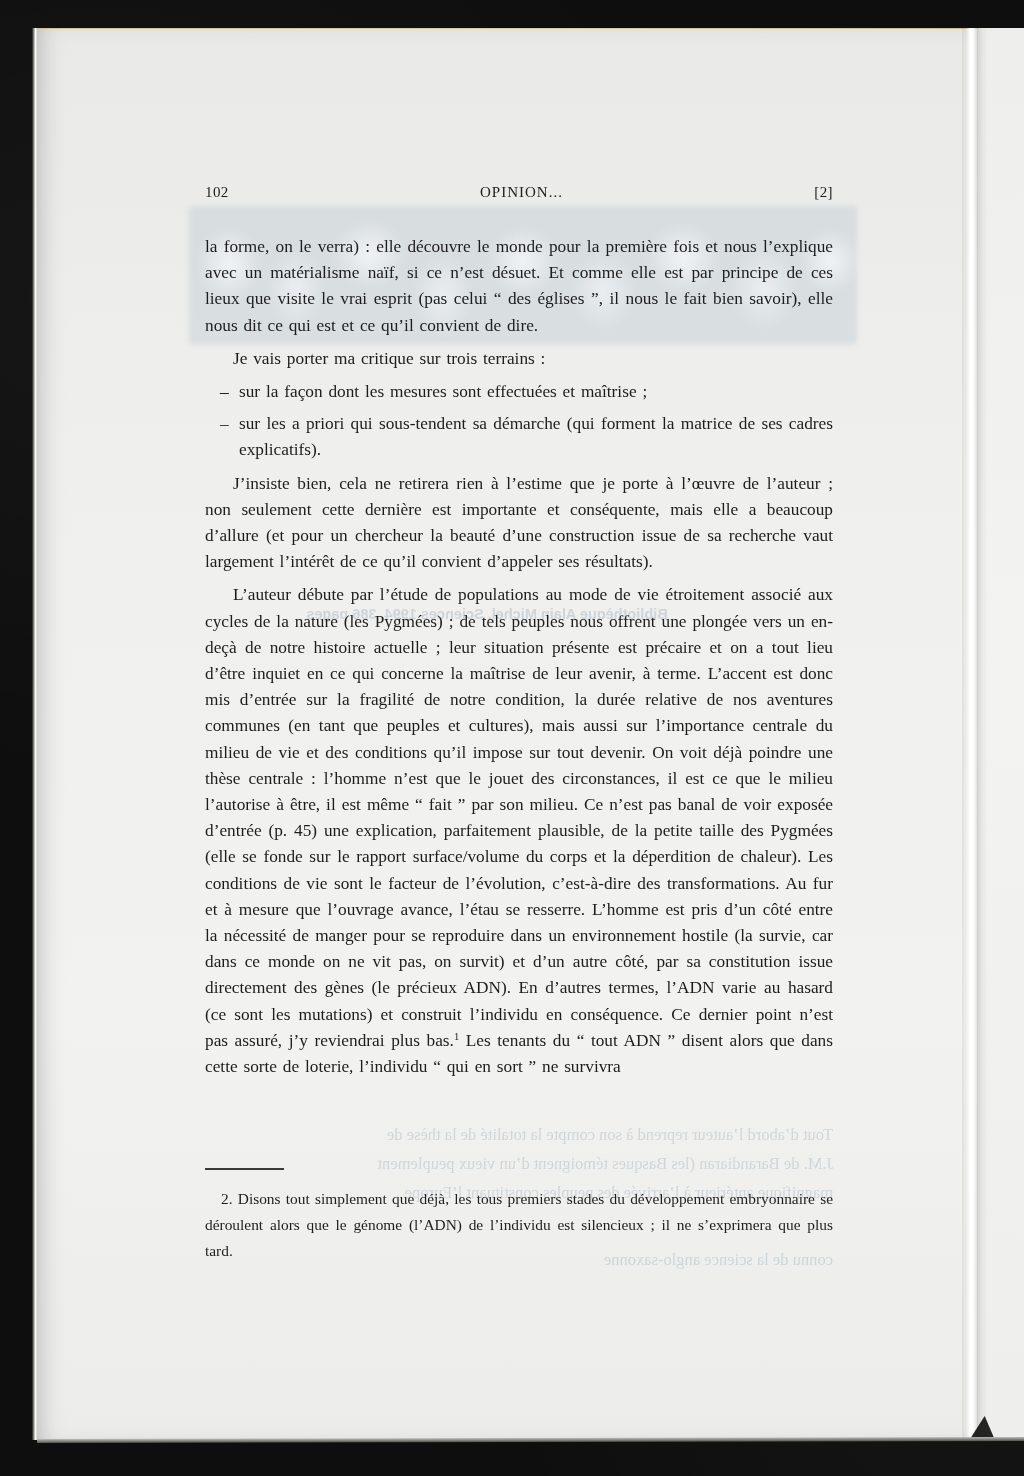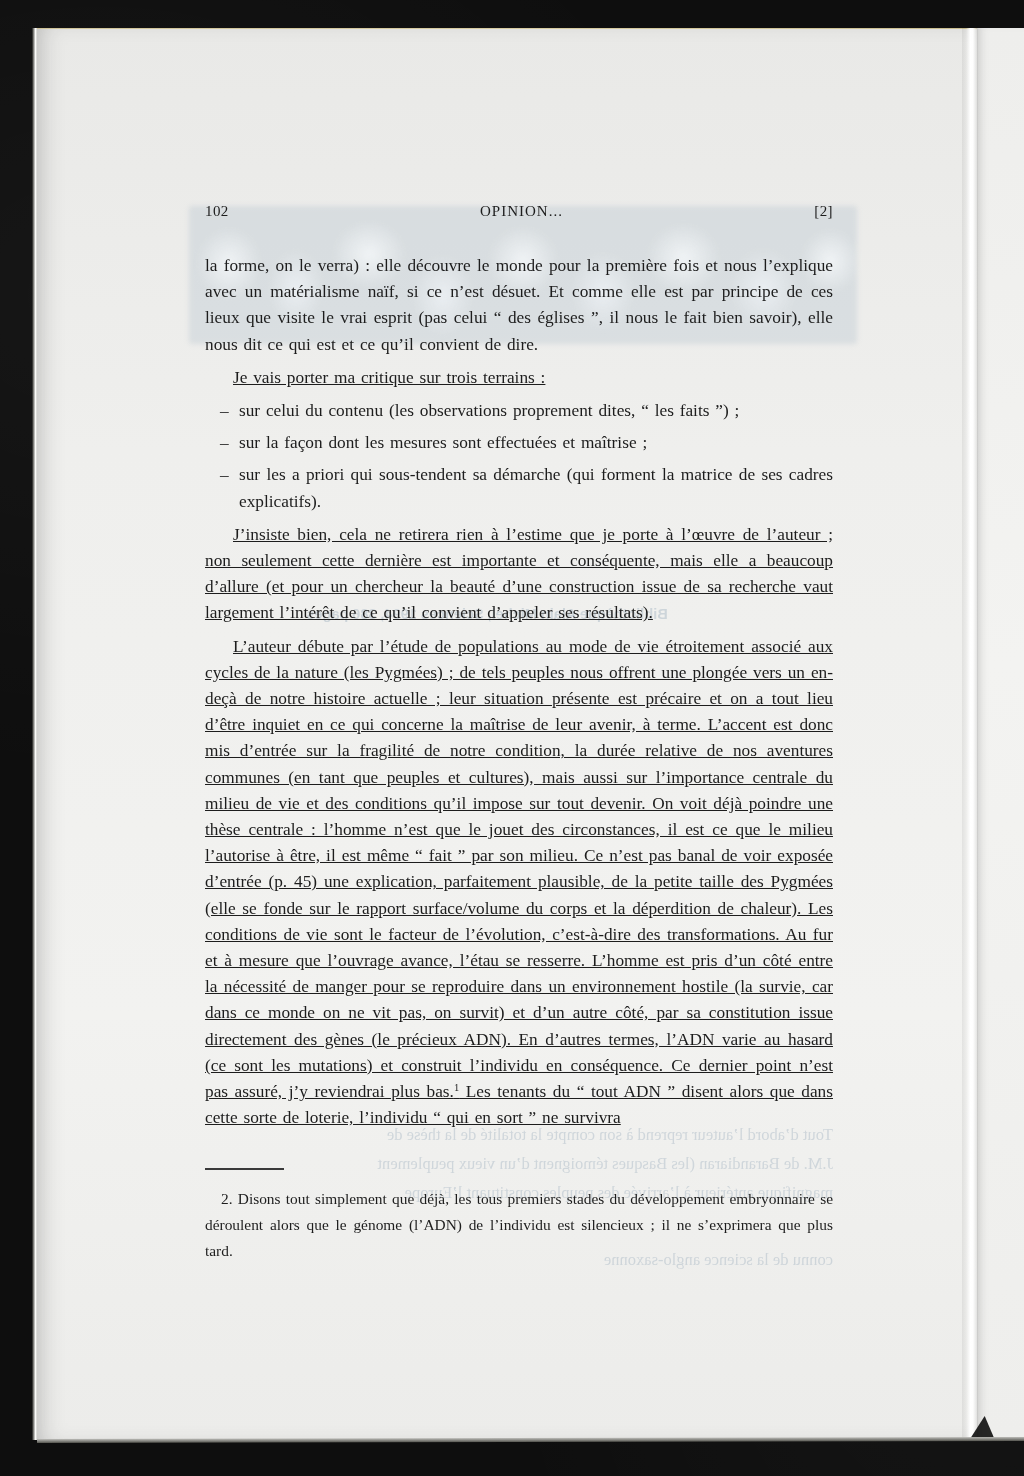--- a/index.html
+++ b/index.html
@@ -96,31 +96,30 @@
   .ghost-bottom .gap{margin-top:38px;}
   
   .text-column{
     position:absolute;left:168px;top:156px;width:628px;
     color:var(--color-ink,#1d1d1d);
   }
   .page-header{
     display:flex;justify-content:space-between;align-items:baseline;
     font-size:15px;letter-spacing:.4px;
     margin-bottom:33px;
-    margin-top:19px;
   }
   .page-header .center{letter-spacing:1px;}
   p.body-p{
     font-size:17.3px;line-height:26.2px;
     text-align:justify;
     hyphens:auto;-webkit-hyphens:auto;
     word-spacing:1.5px;
     margin-bottom:7px;
   }
-  p.indent{text-indent:28px;text-decoration:underline;}
+  p.indent{text-indent:28px;}
   .critique-list{margin:0 0 7px 0;}
   .list-item{
     position:relative;
     padding-left:19px;
     margin:0 0 6px 15px;
     font-size:17.3px;line-height:26.2px;
     text-align:justify;word-spacing:1.5px;
   }
   .list-item .marker{position:absolute;left:0;top:0;}
   sup.fn-ref{font-size:10.5px;vertical-align:6px;line-height:0;}
@@ -164,21 +163,20 @@
       <span>[2]</span>
     </div>
 
     <p class="body-p">la forme, on le verra) : elle découvre le monde pour la première fois et nous l’explique avec un matérialisme naïf, si ce n’est désuet. Et comme elle est par principe de ces lieux que visite le vrai esprit (pas celui “ des églises ”, il nous le fait bien savoir), elle nous dit ce qui est et ce qu’il convient de dire.</p>
 
     <p class="body-p indent">Je vais porter ma critique sur trois terrains :</p>
 
     <div class="critique-list">
       <div class="list-item">
         <span class="marker">–</span>
-        <span>sur celui du contenu (les observations proprement dites, “ les faits ”) ;</span>
       </div>
       <div class="list-item">
         <span class="marker">–</span>
         <span>sur la façon dont les mesures sont effectuées et maîtrise ;</span>
       </div>
       <div class="list-item">
         <span class="marker">–</span>
         <span>sur les a priori qui sous-tendent sa démarche (qui forment la matrice de ses cadres explicatifs).</span>
       </div>
     </div>

